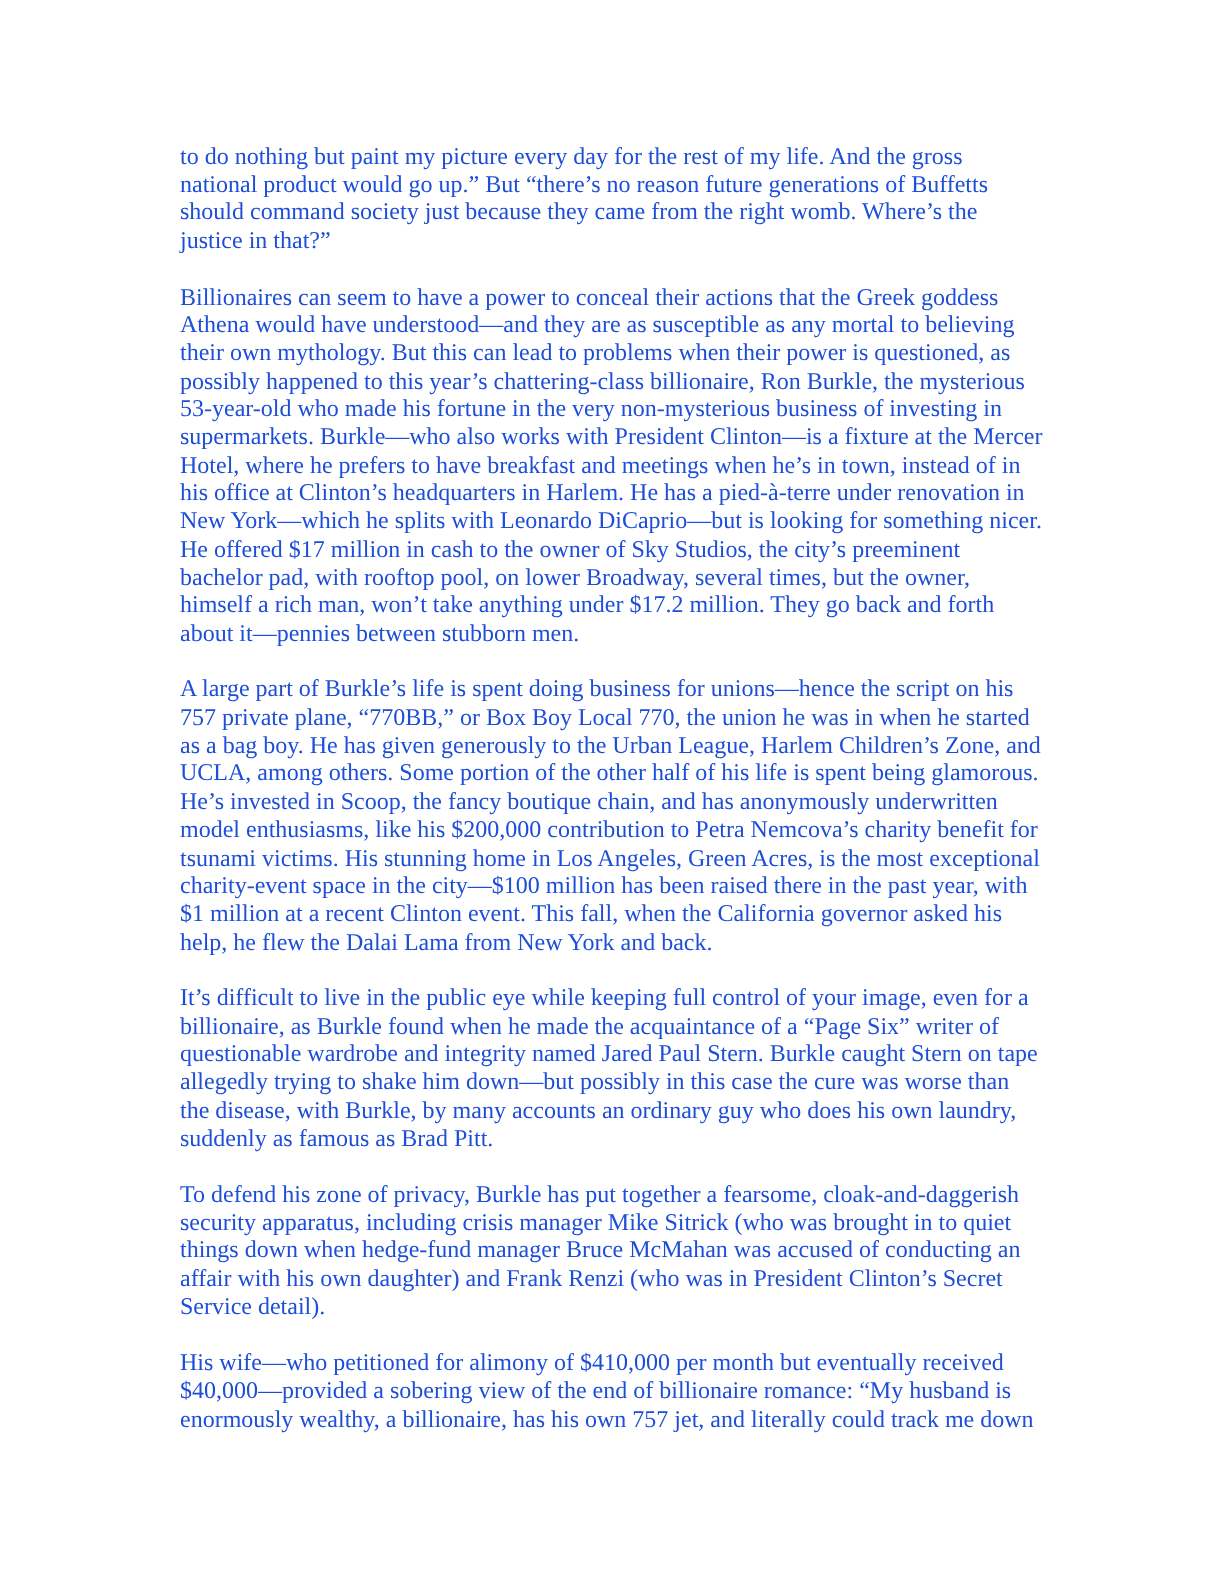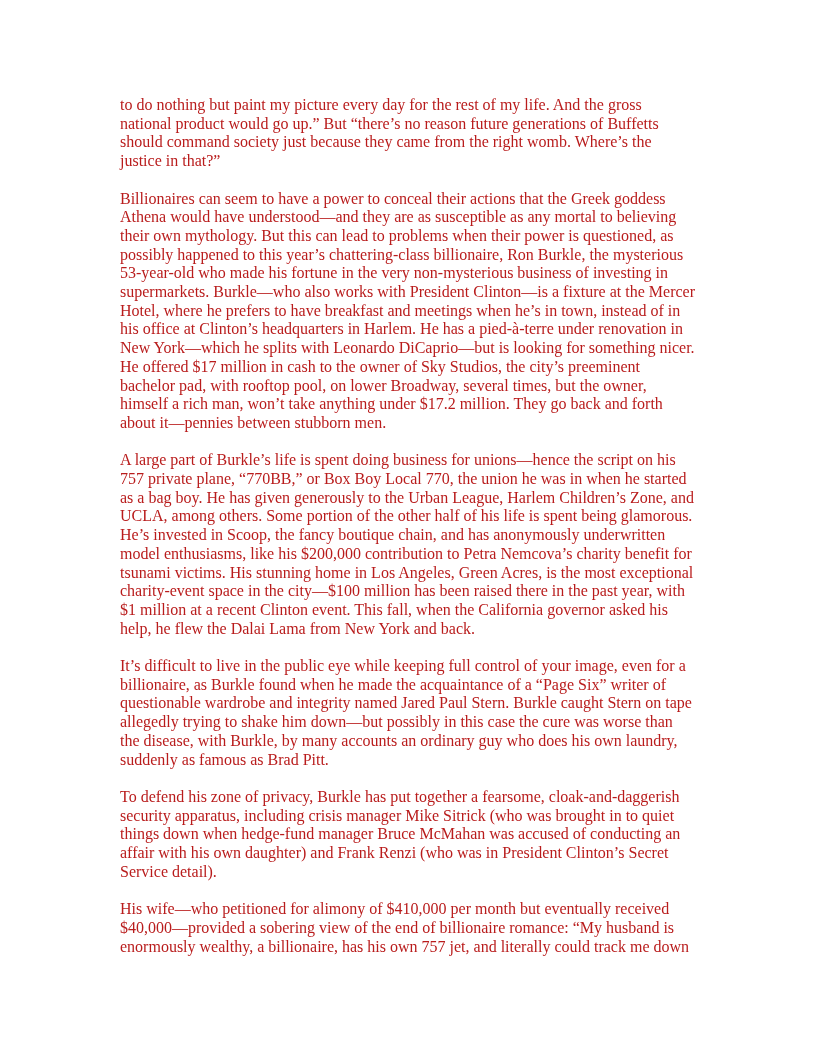--- a/index.html
+++ b/index.html
@@ -17,21 +17,21 @@
     width: 816px;
     height: 1056px;
     background: #ffffff;
     overflow: hidden;
   }
   .content {
     position: absolute;
     top: 96px;
     left: 120px;
     width: 576px;
-    color: #b91c1c;
+    color: #1d4ed8;
     font-size: 16px;
     line-height: 18.7px;
     text-align: left;
   }
   .content p {
     margin: 0 0 18.7px 0;
     padding: 0;
   }
   .content p:last-child {
     margin-bottom: 0;

